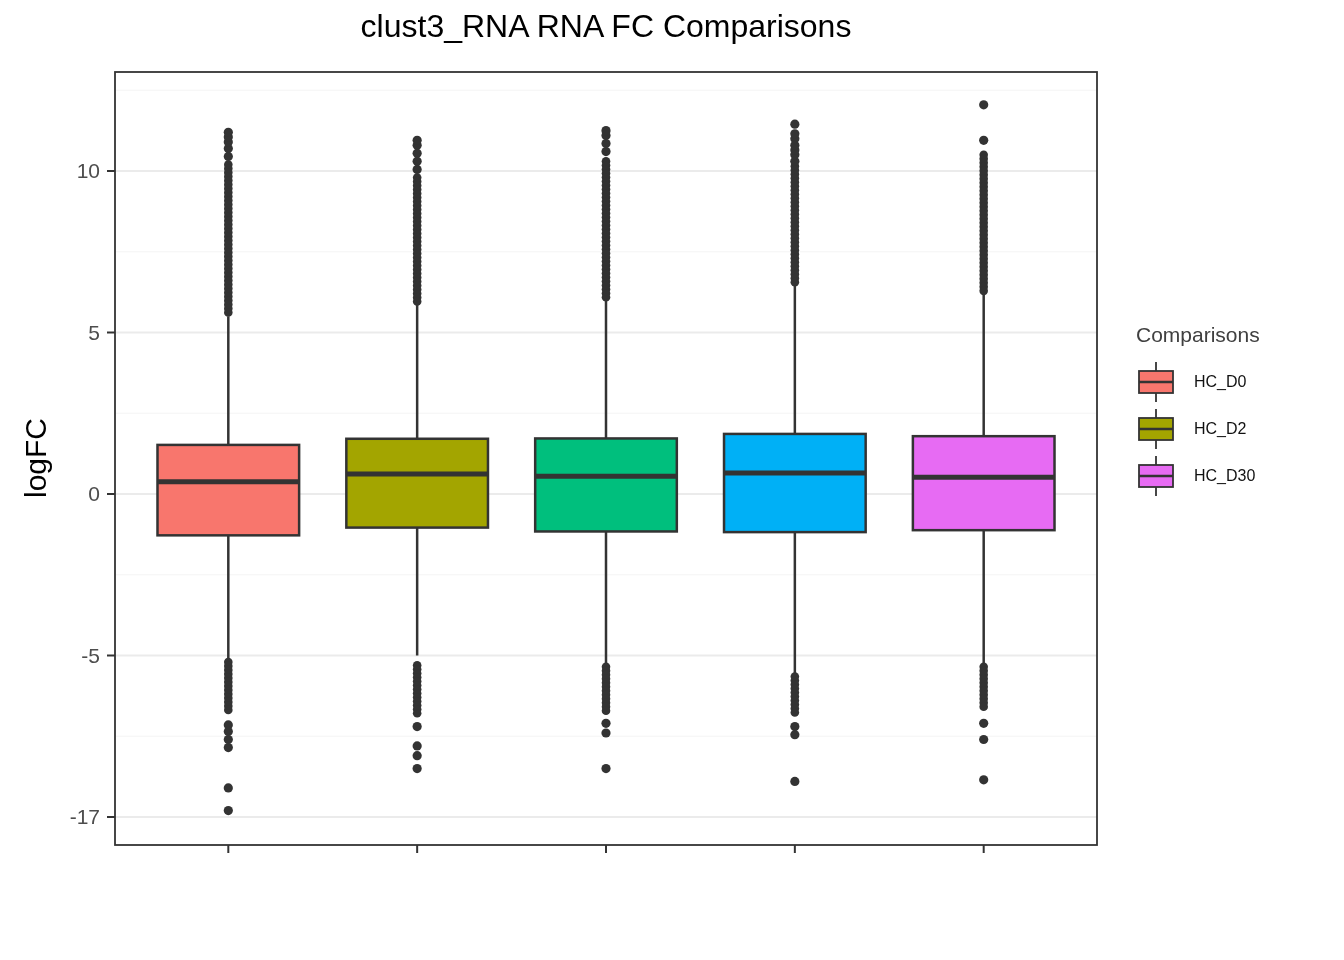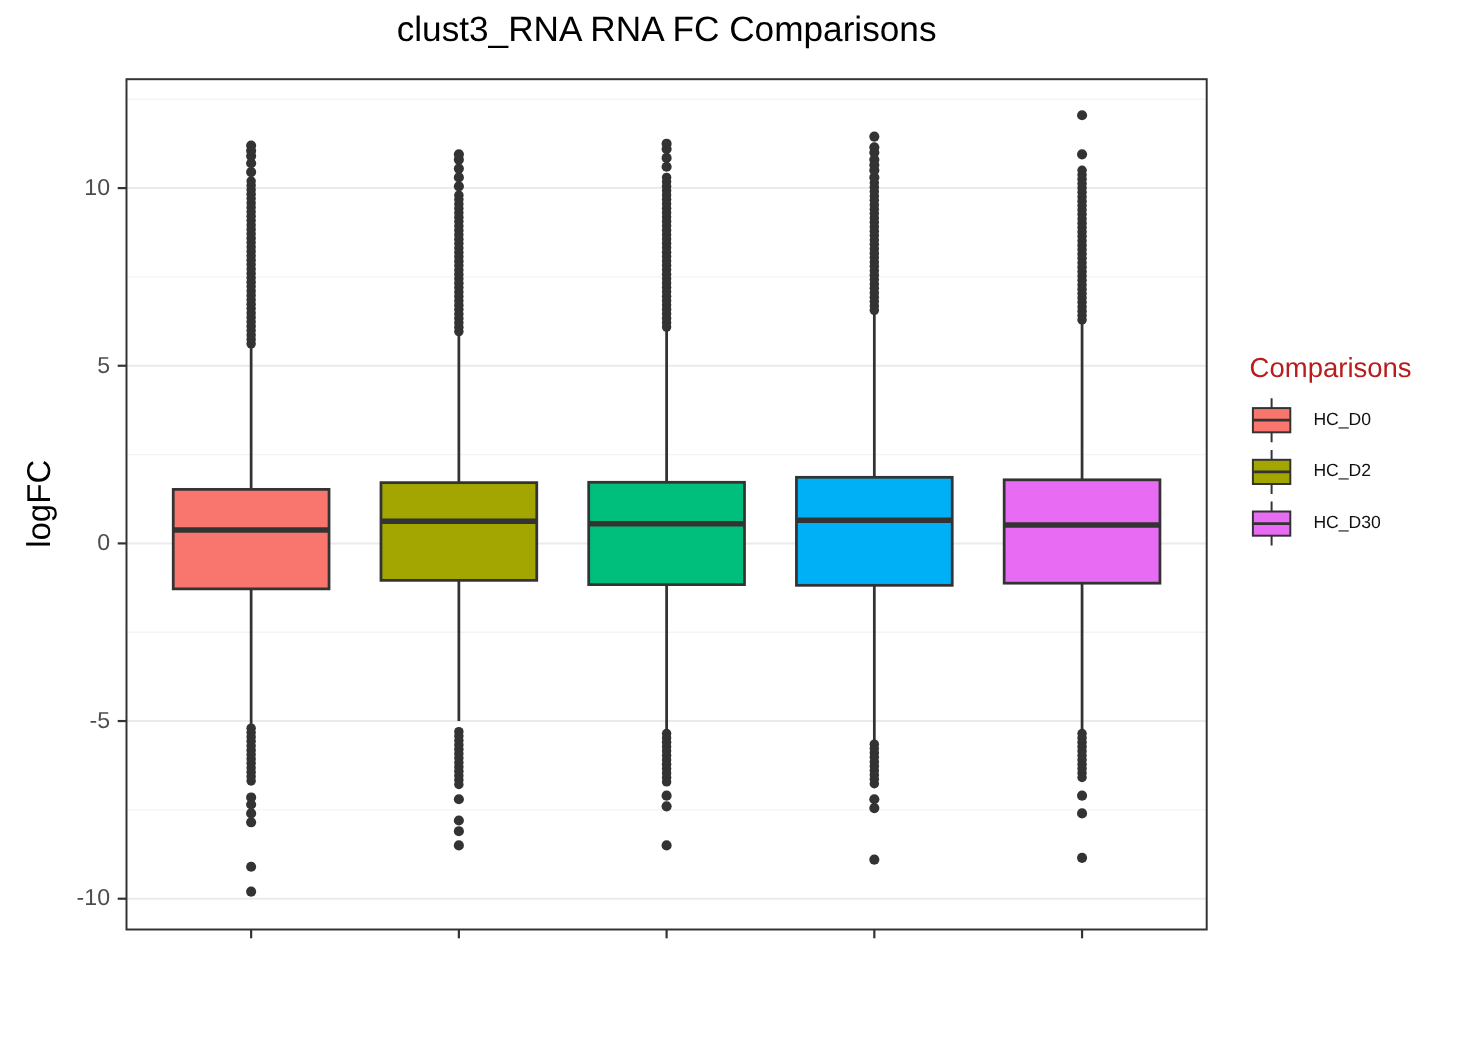--- a/index.html
+++ b/index.html
@@ -14,21 +14,21 @@
   #y-axis-title{
     position:absolute;left:36px;top:458px;transform:translate(-50%,-50%) rotate(-90deg);
     font-size:30px;color:#000000;white-space:nowrap;
   }
   .y-tick-label{
     position:absolute;left:40px;width:60px;text-align:right;height:26px;line-height:26px;
     font-size:21px;color:#4d4d4d;
   }
   svg#plot{position:absolute;left:0;top:0;}
   #legend{position:absolute;left:1136px;top:320px;width:205px;}
-  #legend-title{font-size:25px;color:#b91c1c;line-height:30px;display:block;}
+  #legend-title{font-size:21px;color:#404040;line-height:30px;display:block;}
   #legend-rows{margin-top:8px;}
   .legend-row{display:flex;align-items:center;height:47px;}
   .legend-key{flex:0 0 auto;}
   .legend-label{margin-left:18px;font-size:16px;color:#111111;}
 </style>
 </head>
 <body>
 
 <div id="screen">
   <div id="plot-title">clust3_RNA RNA FC Comparisons</div>
@@ -347,21 +347,21 @@
       <line x1="107" x2="115" y1="494" y2="494" stroke="#333333" stroke-width="2"></line>
       <line x1="107" x2="115" y1="655.5" y2="655.5" stroke="#333333" stroke-width="2"></line>
       <line x1="107" x2="115" y1="817" y2="817" stroke="#333333" stroke-width="2"></line>
     </svg>
 
   <div id="y-tick-labels">
       <div class="y-tick-label" style="top: 158px; text-align: right;">10</div>
       <div class="y-tick-label" style="top: 319.5px;">5</div>
       <div class="y-tick-label" style="top: 481px;">0</div>
       <div class="y-tick-label" style="top: 642.5px;">-5</div>
-      <div class="y-tick-label" style="top: 804px;">-10</div>
+      <div class="y-tick-label" style="top: 804px;">-17</div>
     </div>
 
   <div id="legend">
     <span id="legend-title">Comparisons</span>
     <div id="legend-rows">
         <div class="legend-row">
           <svg width="40" height="46" class="legend-key">
             <line x1="20" x2="20" y1="3" y2="43" stroke="#333333" stroke-width="1.8"></line>
             <rect x="3" y="12" width="34" height="22" fill="#F8766D" stroke="#333333" stroke-width="1.8"></rect>
             <line x1="3" x2="37" y1="23" y2="23" stroke="#333333" stroke-width="2.5"></line>

